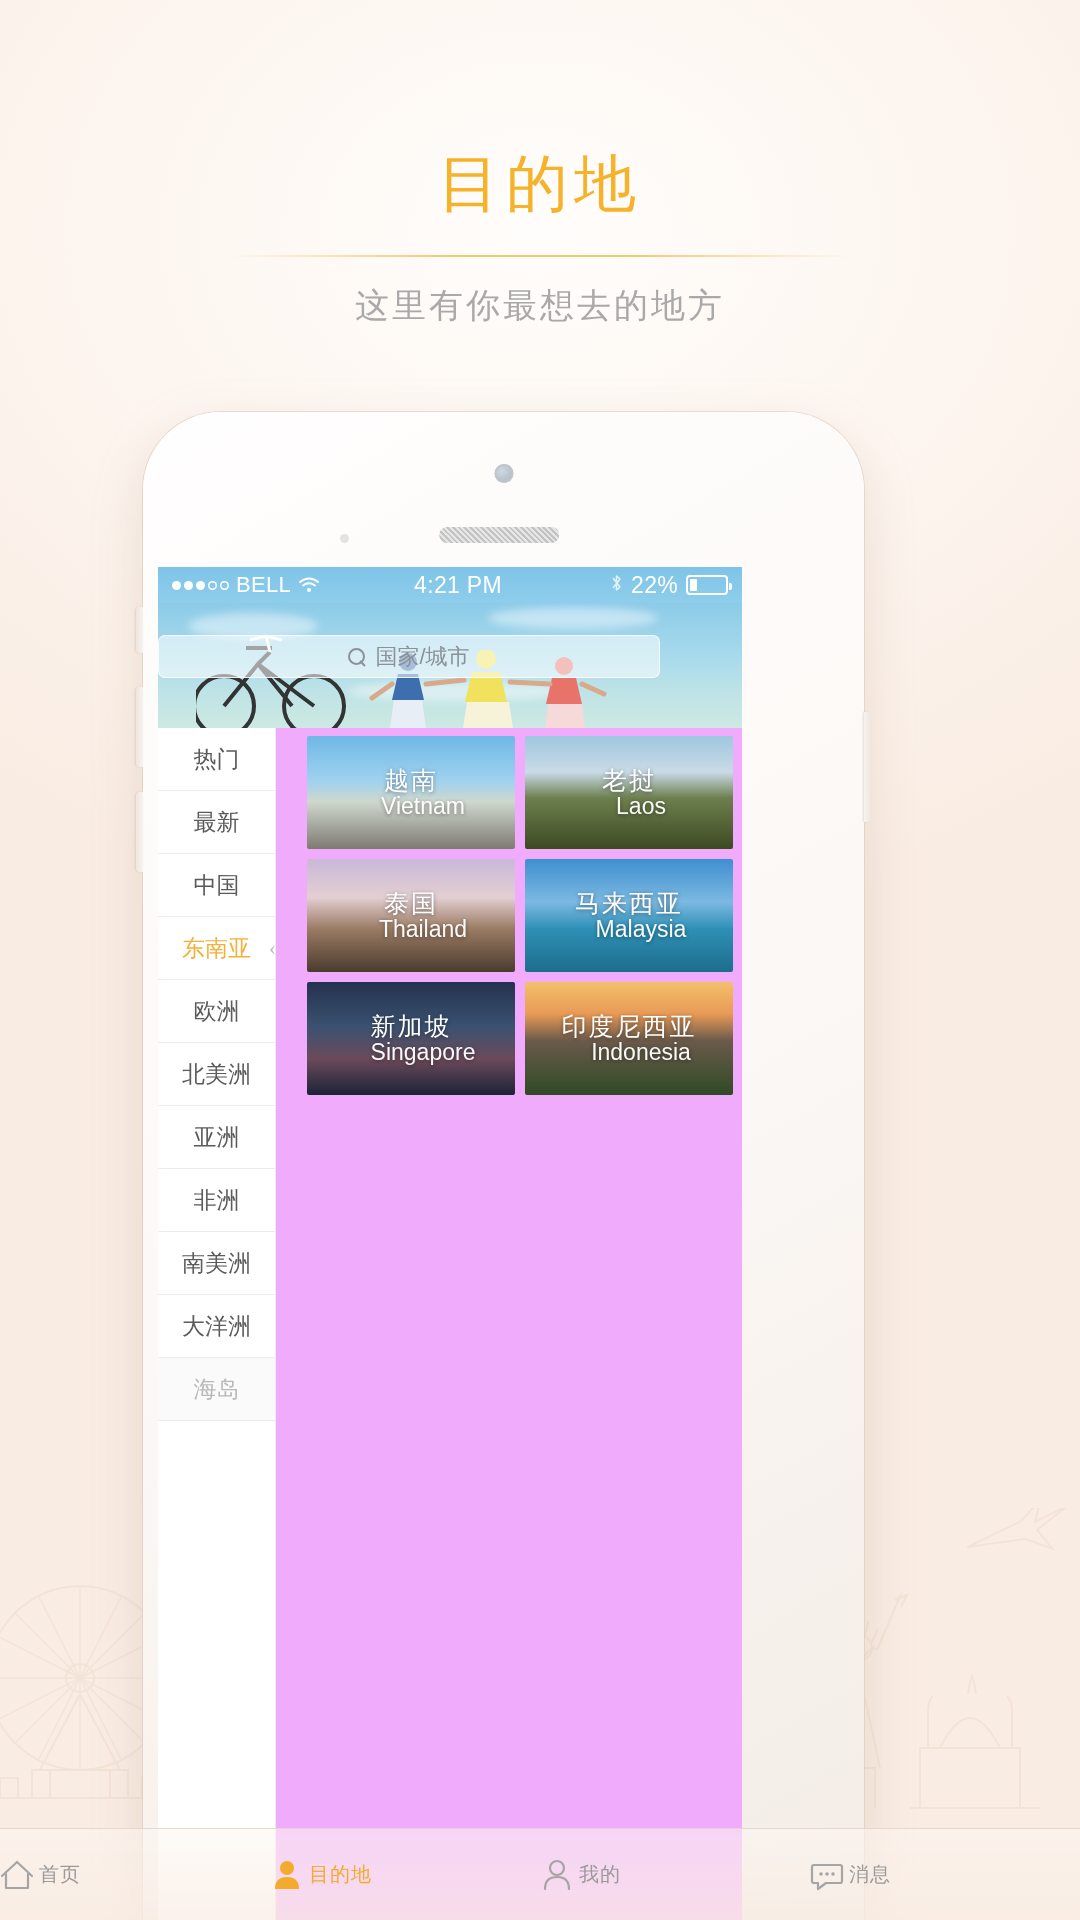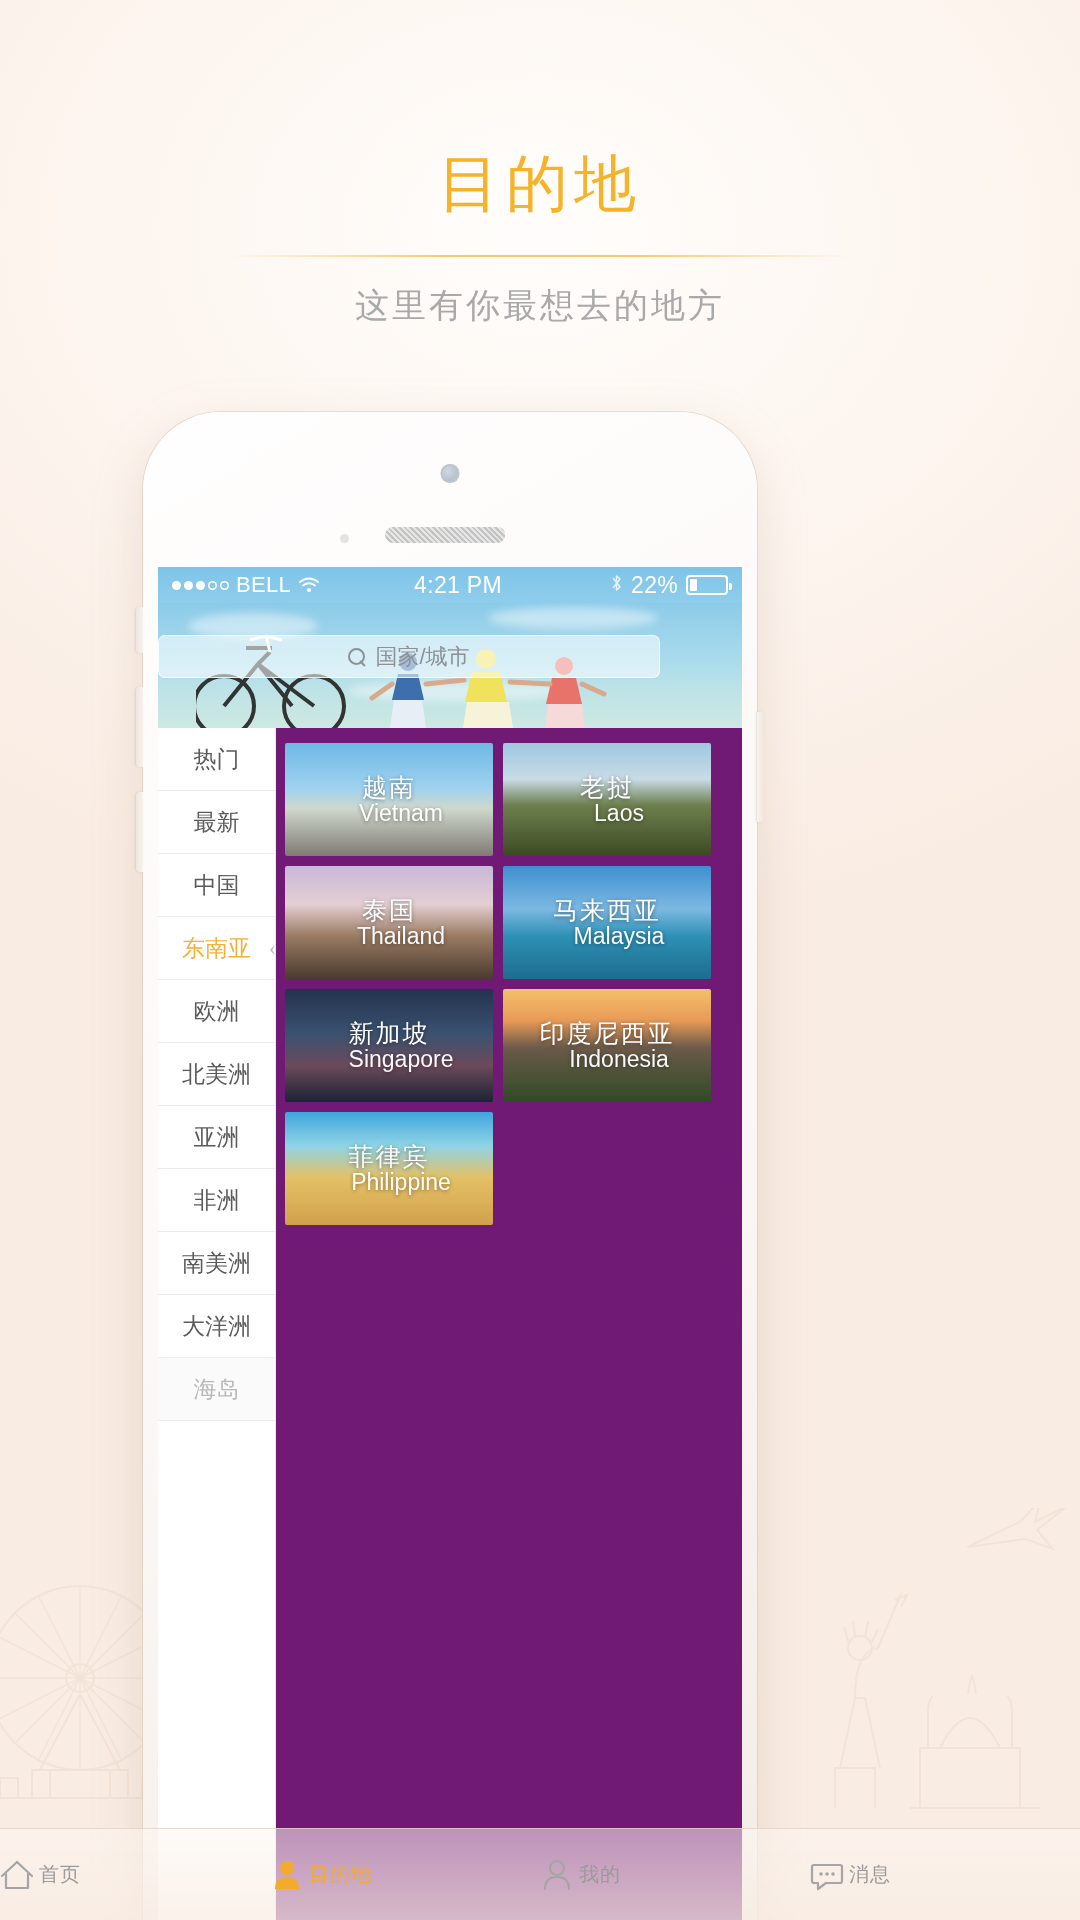--- a/index.html
+++ b/index.html
@@ -38,21 +38,21 @@
     font-size: 34px;
     letter-spacing: 3px;
     color: #a9a9a9;
     font-weight: 400;
   }
 
   
   .phone {
     position: absolute;
     left: 143px; top: 412px;
-    width: 614px; height: 1508px;
+    width: 721px; height: 1508px;
     background: linear-gradient(150deg, #fffefe 0%, #fbf7f4 55%, #f3ece6 100%);
     border-radius: 78px 78px 0 0;
     box-shadow: 0 0 0 1px rgba(215,195,180,.5), 0 18px 50px rgba(190,160,140,.28);
   }
   .phone-cam {
     position: absolute; left: 50%; top: 52px; transform: translateX(-50%);
     width: 19px; height: 19px; border-radius: 50%;
     background: radial-gradient(circle at 38% 35%, #cfd7e0, #b8c1cb 60%, #d5dae0);
     box-shadow: inset 0 0 0 2px rgba(190,196,204,.8);
   }
@@ -144,22 +144,22 @@
   .cat.active { color: #f3b03a; background: #fff; justify-content: center; }
   .cat.dim { color: #b9b9b9; background: #fafafa; }
   .cat.active::after {
     content: "‹"; position: absolute; right: -1px; top: 50%; transform: translateY(-50%);
     color: #bdbdbd; font-size: 22px;
   }
   .catlist .spacer { height: 120px; background: #fff; }
 
   
   .grid {
-    flex: 1; background: #701a75; padding: 15px 9px 0 9px;
-    display: flex; flex-wrap: wrap; align-content: flex-start; gap: 10px;
+    flex: 1; background: #f0abfc; padding: 8px 9px 0 9px;
+    display: flex; flex-wrap: wrap; align-content: flex-start; gap: 10px; justify-content: flex-end;
   }
   .card {
     width: 208px; height: 113px; position: relative; overflow: hidden; border-radius: 2px;
   }
   .card .label {
     position: absolute; left: 0; right: 0; top: 50%; transform: translateY(-50%);
     text-align: center; color: #fff; text-shadow: 0 1px 4px rgba(0,0,0,.45);
     line-height: 1.12;
   }
   .card .cn { font-size: 25px; letter-spacing: 2px; display: block; }
@@ -421,27 +421,20 @@
               <span class="en">Singapore</span>
             </div>
           </div>
           <div class="card bg-indo">
             <div class="ph"></div>
             <div class="label">
               <span class="cn">印度尼西亚</span>
               <span class="en">Indonesia</span>
             </div>
           </div>
-          <div class="card bg-phil">
-            <div class="ph"></div>
-            <div class="label">
-              <span class="cn">菲律宾</span>
-              <span class="en">Philippine</span>
-            </div>
-          </div>
         </div>
     </div>
 
   </div>
 </div>
 
 <div class="tabbar">
 
   <div class="tab">
     <span>

